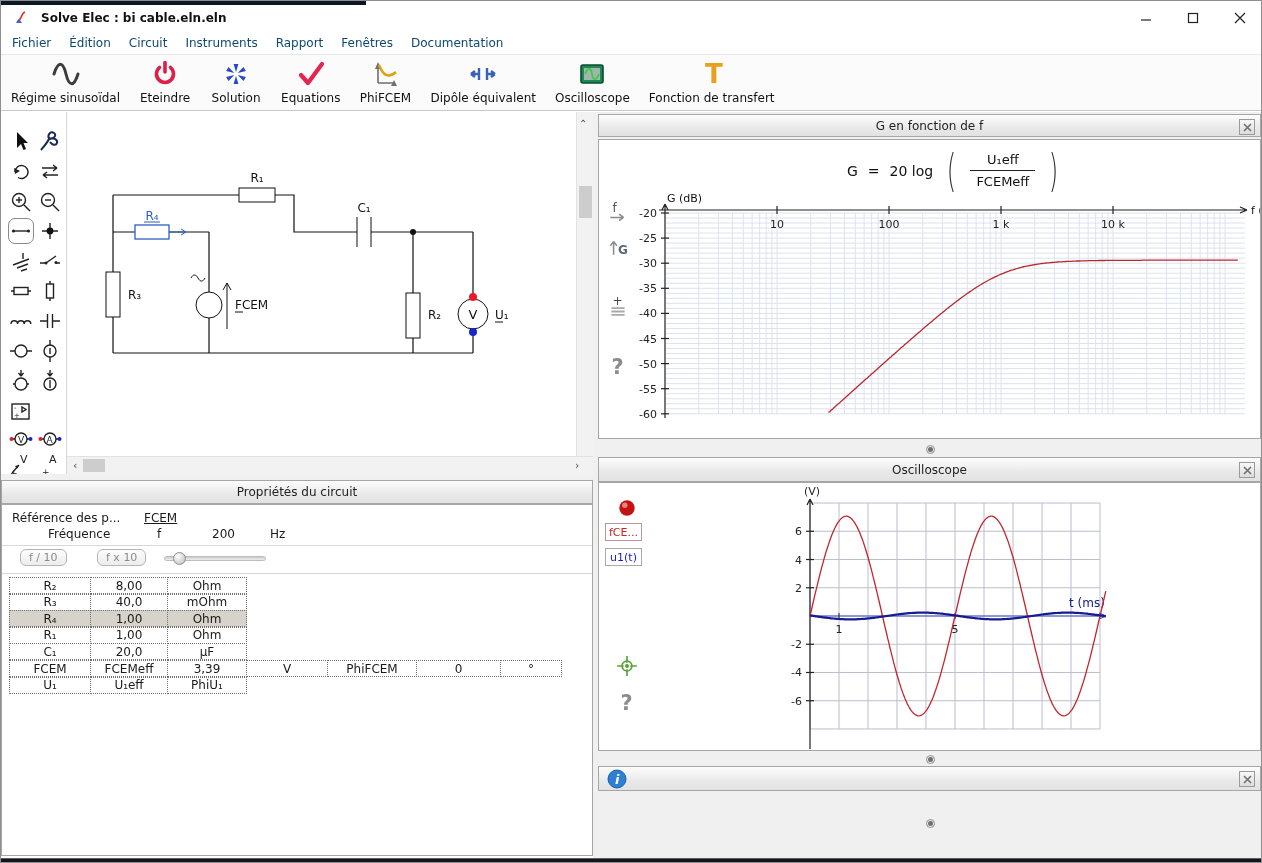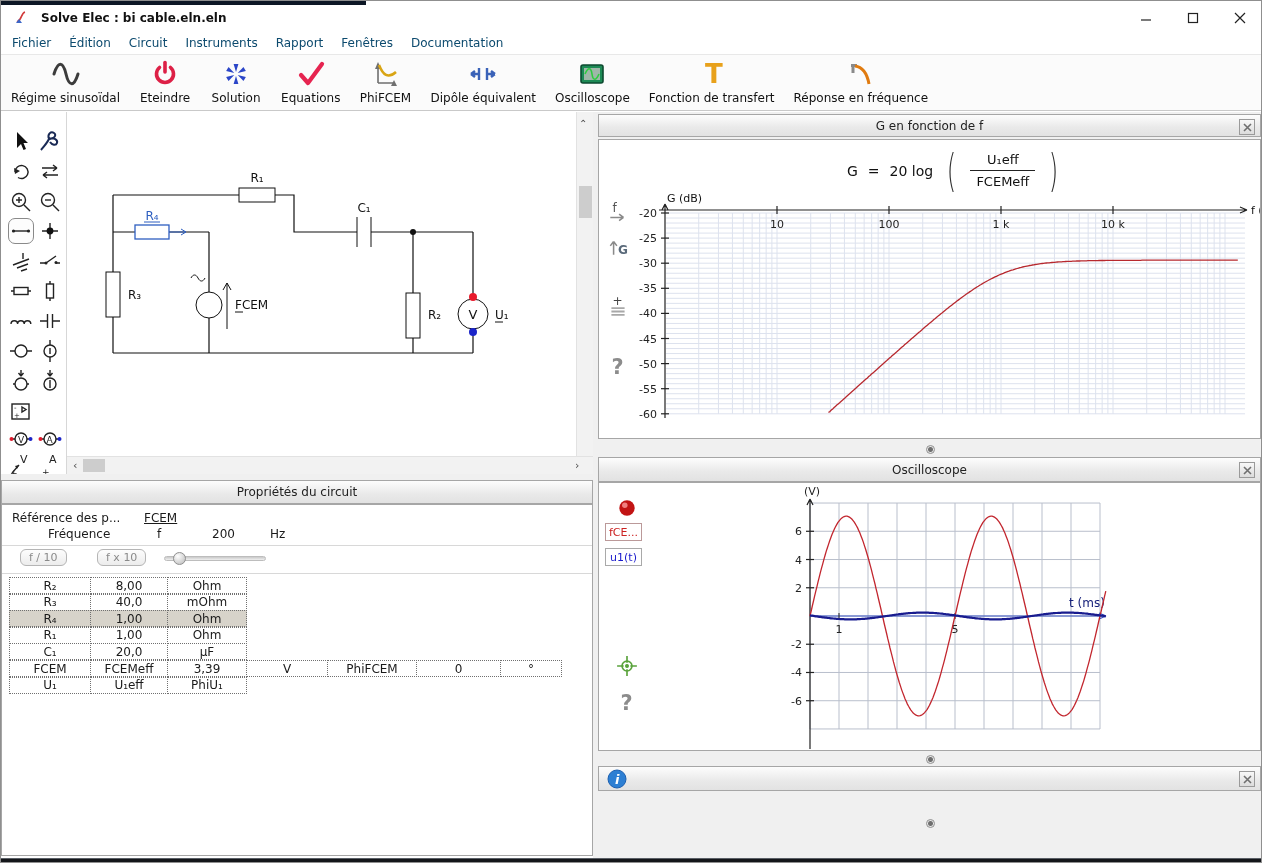--- a/index.html
+++ b/index.html
@@ -185,27 +185,20 @@
           <rect x="7" y="9" width="16" height="12" fill="#9fb7a8"></rect>
           <path d="M8,15 C11,8 14,8 15,15 C16,22 19,22 22,15" stroke="#2ecc40" stroke-width="1.6" fill="none"></path>
         </svg>
         <span class="tool-label">Oscilloscope</span>
       </div>
       <div class="tool-item">
         <svg viewBox="0 0 30 30">
           <text x="8" y="24" font-size="26" font-weight="bold" fill="#e8a11b" font-family="DejaVu Serif,serif">T</text>
         </svg>
         <span class="tool-label">Fonction de transfert</span>
-      </div>
-      <div class="tool-item">
-        <svg viewBox="0 0 30 30">
-          <path d="M7,5 V14 M5,6.5 H11" stroke="#8a8a8a" stroke-width="3" fill="none"></path>
-          <path d="M9,7 C17,8 21,14 23,25" stroke="#e07b10" stroke-width="3" fill="none"></path>
-        </svg>
-        <span class="tool-label">Réponse en fréquence</span>
       </div>
     </div>
 
   <div id="palette" class="abs">
       <div class="pal-cell" style="left: 7px; top: 16px;">
         <svg viewBox="0 0 24 24">
           <path d="M8,3 L8,19 L12,15 L14.5,21 L17,20 L14.5,14 L19,14 Z" fill="#111"></path>
         </svg>
       </div>
       <div class="pal-cell" style="left: 36px; top: 16px;">

